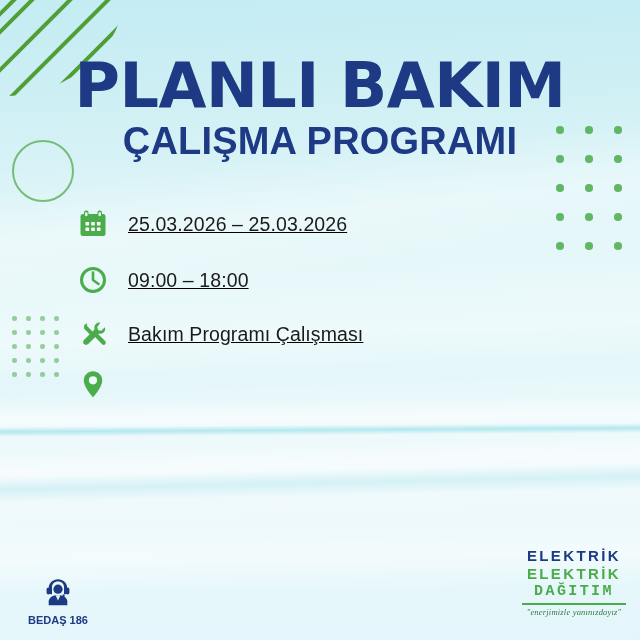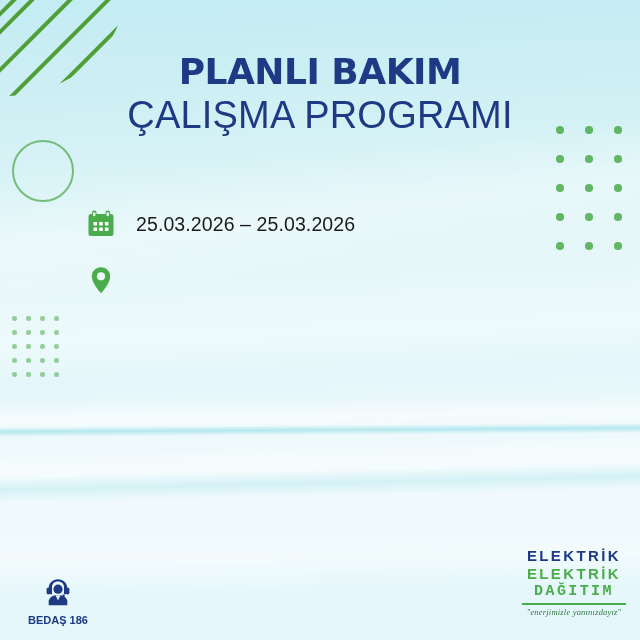--- a/index.html
+++ b/index.html
@@ -31,38 +31,38 @@
   .ring{position:absolute;left:12px;top:140px;width:58px;height:58px;border:2px solid #63b363;border-radius:50%;opacity:.85;}
 
   .dotgrid{position:absolute;}
   .dotgrid i{position:absolute;border-radius:50%;display:block;}
 
   
   .title-wrap{position:absolute;left:0;top:54px;width:640px;text-align:center;}
   .t1{
     font-family:"DejaVu Sans", sans-serif;
     font-weight:bold;
-    font-size:36px;
+    font-size:62px;
     letter-spacing:-0.5px;
     color:#1e3a84;
     line-height:1.02;
     margin:0;
   }
   .t2{
     font-family:"Liberation Sans", sans-serif;
-    font-weight:normal;
+    font-weight:bold;
     font-size:38px;
     letter-spacing:0.2px;
     color:#1e3a84;
     line-height:1.1;
     margin:4px 0 0 0;
   }
 
   
-  .rows{position:absolute;left:84px;top:200px;width:520px;}
+  .rows{position:absolute;left:76px;top:200px;width:520px;text-decoration:underline;}
   .row{display:flex;align-items:center;min-height:48px;}
   .row .ico{width:34px;height:34px;flex:0 0 34px;display:flex;align-items:center;justify-content:center;margin-right:18px;}
   .row .txt{
     font-family:"Liberation Sans", sans-serif;
     font-size:19.5px;
     color:#1b1b1b;
     letter-spacing:0.1px;
     white-space:nowrap;
   }
   .row.r1{margin-bottom:8px;}
@@ -189,21 +189,42 @@
             <rect x="18.9" y="13" width="3.6" height="3.4" rx="0.6"></rect>
             <rect x="7.5" y="18.6" width="3.6" height="3.4" rx="0.6"></rect>
             <rect x="13.2" y="18.6" width="3.6" height="3.4" rx="0.6"></rect>
             <rect x="18.9" y="18.6" width="3.6" height="3.4" rx="0.6"></rect>
           </g>
         </svg>
       </span>
       <span class="txt">25.03.2026 – 25.03.2026</span>
     </div>
 
-
+    <div class="row r2">
+      <span class="ico">
+        <svg width="30" height="30" viewBox="0 0 30 30">
+          <circle cx="15" cy="15" r="11.5" fill="none" stroke="#4aac4a" stroke-width="3"></circle>
+          <path d="M15 7.5 L15 15 L20.5 19" fill="none" stroke="#4aac4a" stroke-width="2.6" stroke-linecap="round" stroke-linejoin="round"></path>
+        </svg>
+      </span>
+      <span class="txt">09:00 – 18:00</span>
+    </div>
+
+    <div class="row r3">
+      <span class="ico">
+        <svg width="30" height="30" viewBox="0 0 30 30">
+          <g fill="#4aac4a">
+            <path d="M9.2 4.2 L6.2 6.0 L6.0 9.6 L12.6 16.3 L15.4 13.4 L8.9 6.8 Z"></path>
+            <path d="M14.2 15.1 L24.1 25.3 C25.0 26.2 26.4 26.2 27.2 25.3 C28.0 24.4 28.0 23.0 27.1 22.1 L17.1 12.1 Z"></path>
+            <path d="M22.3 3.6 C19.5 3.0 16.8 5.0 16.4 7.9 C16.3 8.7 16.4 9.5 16.7 10.2 L6.0 20.9 C4.8 22.0 4.8 23.9 6.0 25.1 C7.1 26.2 9.0 26.2 10.2 25.1 L20.9 14.4 C23.0 15.2 25.5 14.3 26.6 12.3 C27.3 11.0 27.3 9.5 26.8 8.3 L23.3 11.8 L20.2 11.3 L19.2 8.3 L22.3 3.6 Z"></path>
+          </g>
+        </svg>
+      </span>
+      <span class="txt">Bakım Programı Çalışması</span>
+    </div>
 
     <div class="row r4">
       <span class="ico">
         <svg width="30" height="30" viewBox="0 0 30 30">
           <path d="M15 2.2 C9.9 2.2 5.8 6.3 5.8 11.4 C5.8 18.3 15 28.2 15 28.2 C15 28.2 24.2 18.3 24.2 11.4 C24.2 6.3 20.1 2.2 15 2.2 Z" fill="#4aac4a"></path>
           <circle cx="15" cy="11.3" r="4.1" fill="#eafaf7"></circle>
         </svg>
       </span>
     </div>
 

